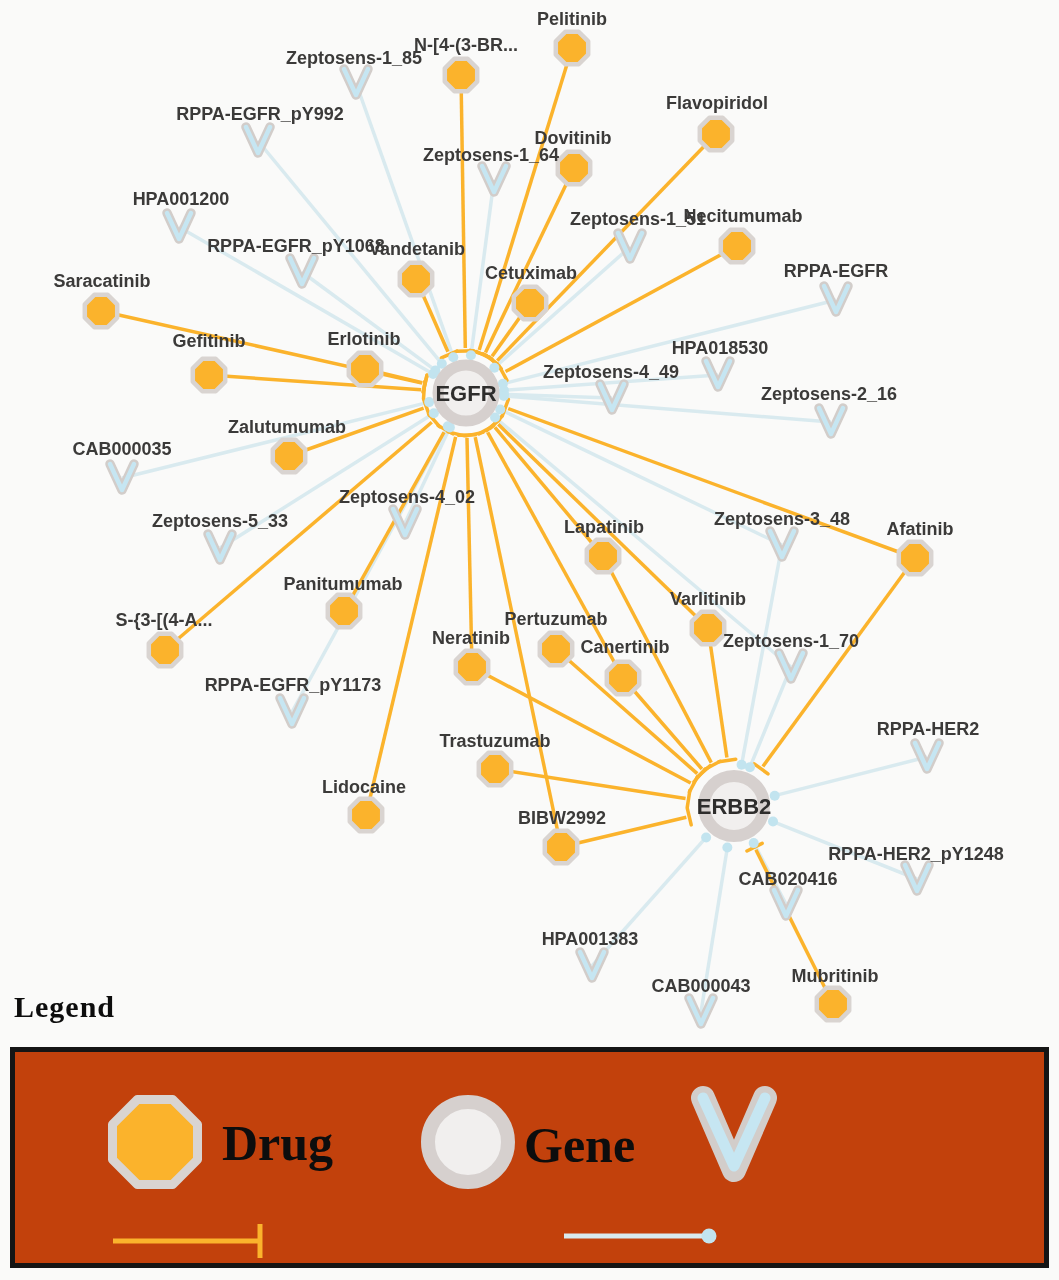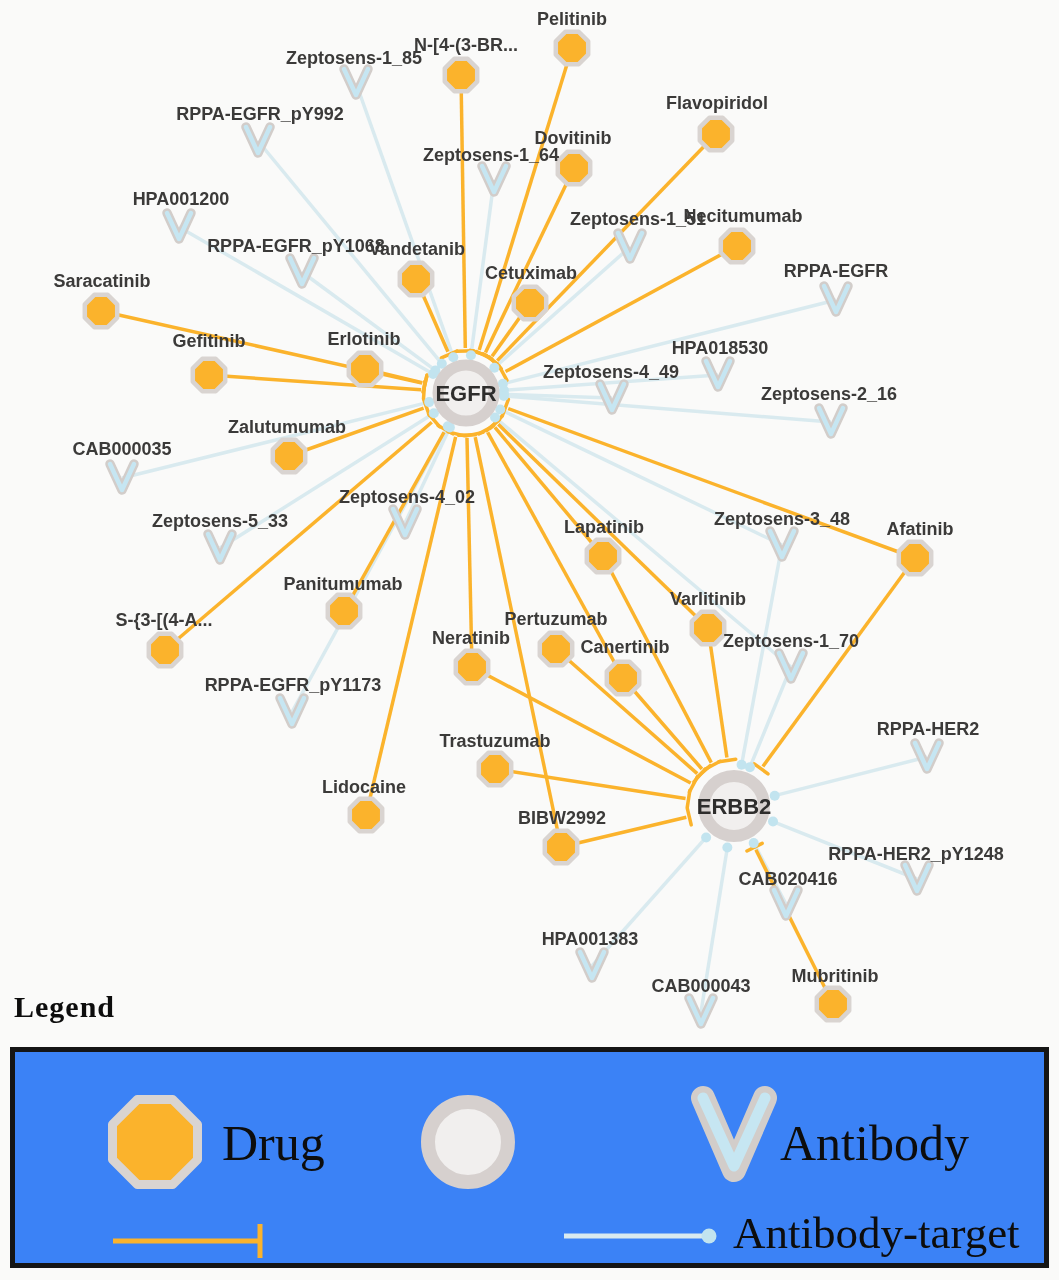--- a/index.html
+++ b/index.html
@@ -9,21 +9,21 @@
     font-family:"Liberation Sans",sans-serif;
   }
   #graph{position:absolute;left:0;top:0;}
   .legend-title{
     position:absolute;left:14px;top:990px;
     font-family:"Liberation Serif",serif;font-weight:bold;
     font-size:30px;color:#0D0D0D;letter-spacing:1px;
   }
   .legend-box{
     position:absolute;left:10px;top:1047px;width:1029px;height:211px;
-    border:5px solid #151515;background:#3b82f6;
+    border:5px solid #151515;background:#c2410c;font-weight:bold;
   }
   .legend-box svg{position:absolute;}
   .legend-label{
     position:absolute;font-family:"Liberation Serif",serif;
     color:#0D0D0D;white-space:nowrap;
   }
   .lbl-big{font-size:50px;}
   .lbl-small{font-size:45px;}
 </style>
 </head>
@@ -264,30 +264,29 @@
 <div class="legend-box">
 
   <svg style="left:88px;top:38px;" width="104" height="104" viewBox="0 0 104 104">
     <polygon points="94.5,69.6 69.6,94.5 34.4,94.5 9.5,69.6 9.5,34.4 34.4,9.5 69.6,9.5 94.5,34.4" fill="#FBB32C" stroke="#D9D4D1" stroke-width="9" stroke-linejoin="round"></polygon>
   </svg>
   <div class="legend-label lbl-big" style="left:207px;top:62px;">Drug</div>
 
   <svg style="left:401px;top:38px;" width="104" height="104" viewBox="0 0 104 104">
     <circle cx="52" cy="52" r="40" fill="#F1EFEE" stroke="#D6D0CE" stroke-width="14"></circle>
   </svg>
+  <div class="legend-label lbl-big" style="left:509px;top:64px;">Gene</div>
 
   <svg style="left:669px;top:30px;" width="100" height="112" viewBox="0 0 100 112">
     <path d="M 19 16 L 50 88 L 81 16" fill="none" stroke="#D2CDCA" stroke-width="24" stroke-linecap="round" stroke-linejoin="round"></path>
     <path d="M 19 16 L 50 84 L 81 16" fill="none" stroke="#C6E6F2" stroke-width="11" stroke-linecap="round" stroke-linejoin="round"></path>
   </svg>
-  <div class="legend-label lbl-big" style="left:765px;top:62px;">Antibody</div>
 
   <svg style="left:95px;top:168px;" width="170" height="42" viewBox="0 0 170 42">
     <line x1="3" y1="21" x2="150" y2="21" stroke="#FBB32C" stroke-width="5"></line>
     <line x1="150" y1="4" x2="150" y2="38" stroke="#FBB32C" stroke-width="5"></line>
   </svg>
 
   <svg style="left:545px;top:163px;" width="170" height="42" viewBox="0 0 170 42">
     <line x1="4" y1="21" x2="148" y2="21" stroke="#D9EAEF" stroke-width="5"></line>
     <circle cx="149" cy="21" r="7.5" fill="#C2E4EF"></circle>
   </svg>
-  <div class="legend-label lbl-small" style="left:718px;top:155px;">Antibody-target</div>
 </div>
 
 </body></html>

